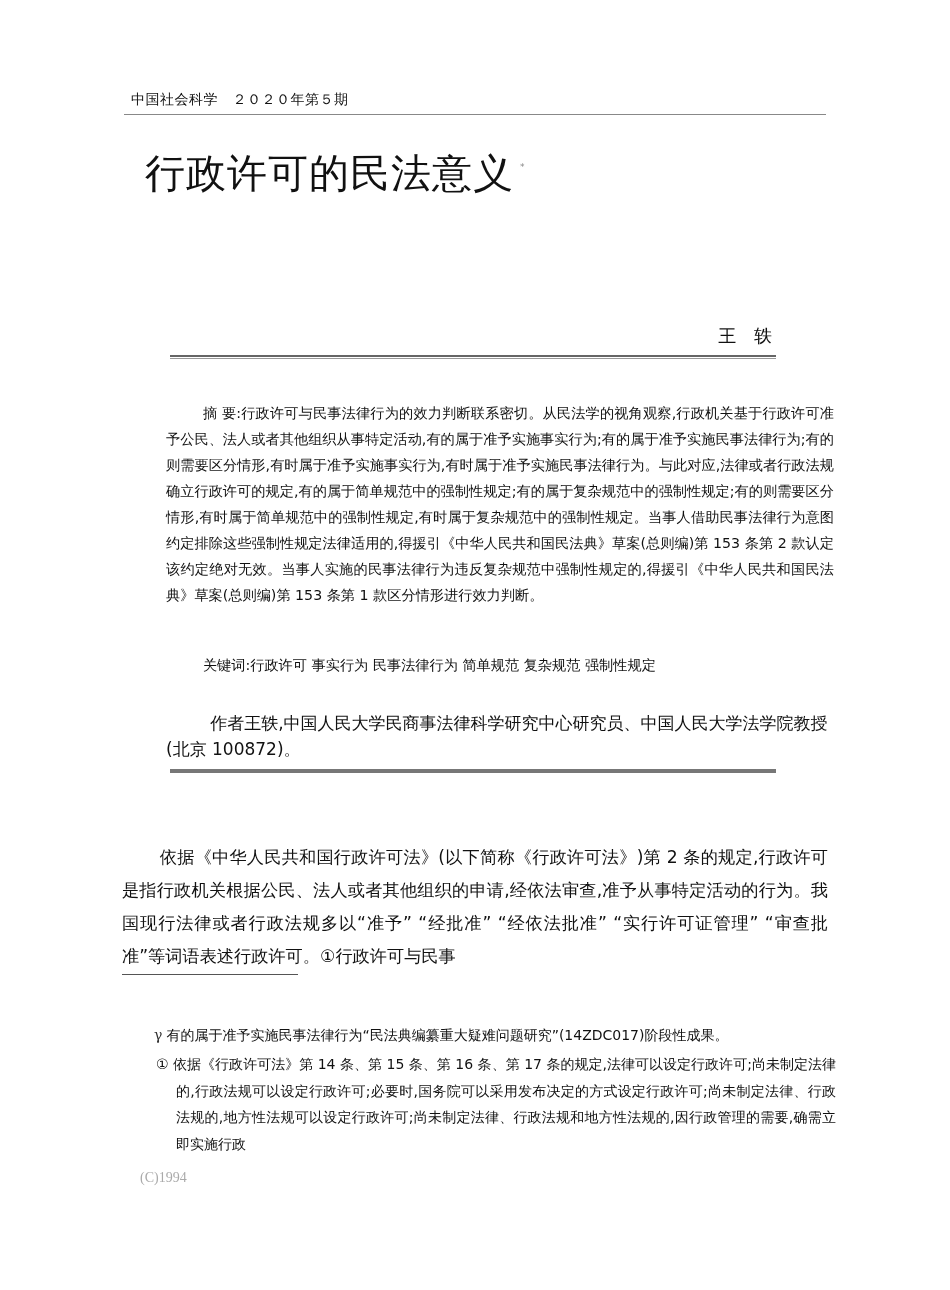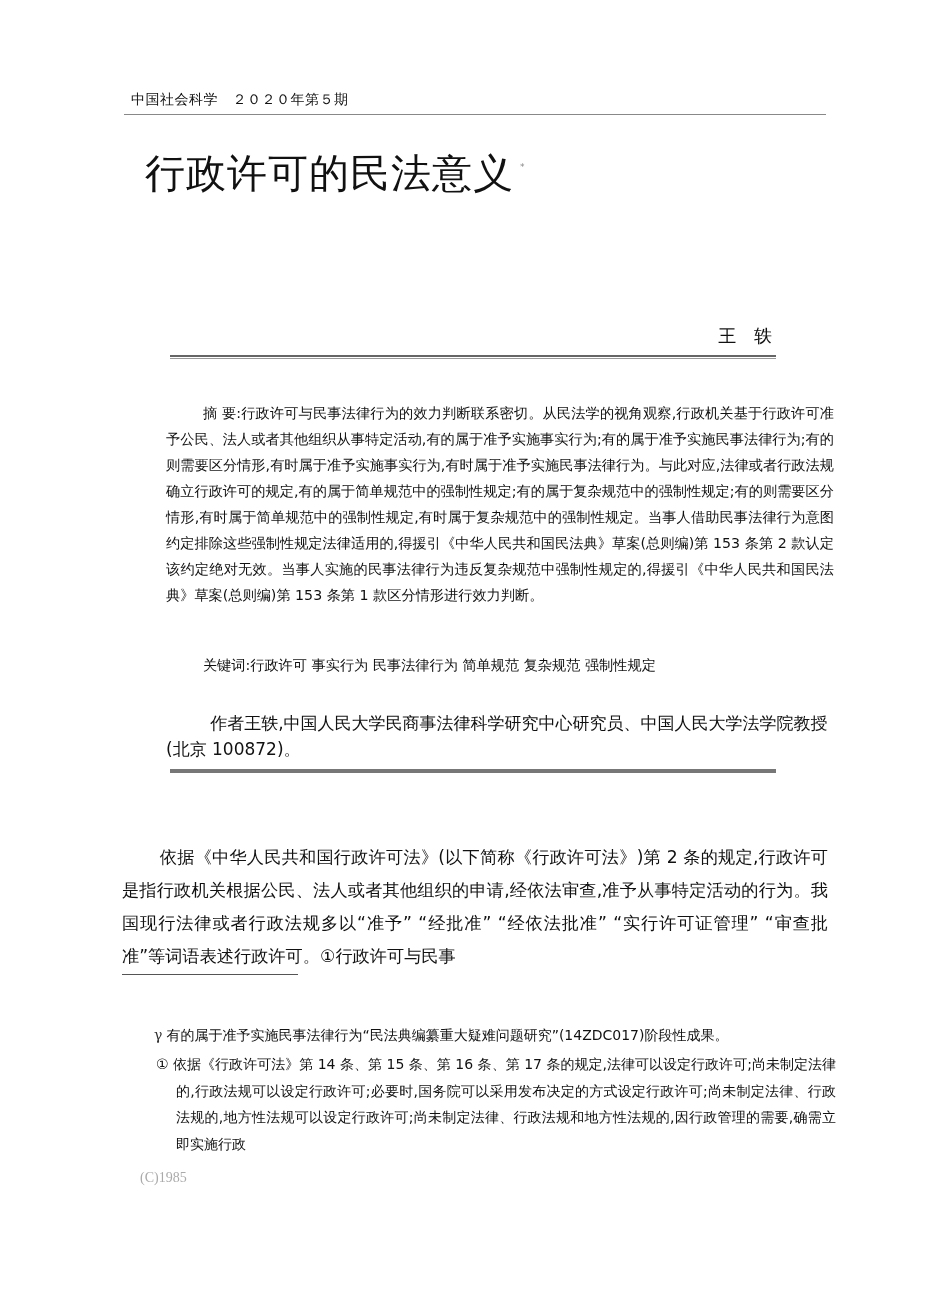--- a/index.html
+++ b/index.html
@@ -50,13 +50,13 @@
 <div class="abs about">作者王轶,中国人民大学民商事法律科学研究中心研究员、中国人民大学法学院教授(北京 100872)。</div>
 <div class="abs rule-thick"></div>
 
 <div class="abs body-text">依据《中华人民共和国行政许可法》(以下简称《行政许可法》)第 2 条的规定,行政许可是指行政机关根据公民、法人或者其他组织的申请,经依法审查,准予从事特定活动的行为。我国现行法律或者行政法规多以“准予” “经批准” “经依法批准” “实行许可证管理” “审查批准”等词语表述行政许可。①行政许可与民事</div>
 
 <div class="abs fn-line"></div>
 
 <div class="abs fn1"><span class="gm">γ</span><span>有的属于准予实施民事法律行为“民法典编纂重大疑难问题研究”(14ZDC017)阶段性成果。</span></div>
 <div class="abs fn2">① 依据《行政许可法》第 14 条、第 15 条、第 16 条、第 17 条的规定,法律可以设定行政许可;尚未制定法律的,行政法规可以设定行政许可;必要时,国务院可以采用发布决定的方式设定行政许可;尚未制定法律、行政法规的,地方性法规可以设定行政许可;尚未制定法律、行政法规和地方性法规的,因行政管理的需要,确需立即实施行政</div>
 
-<div class="abs copyright">(C)1985</div>
+<div class="abs copyright">(C)1994</div>
 
 </body></html>

